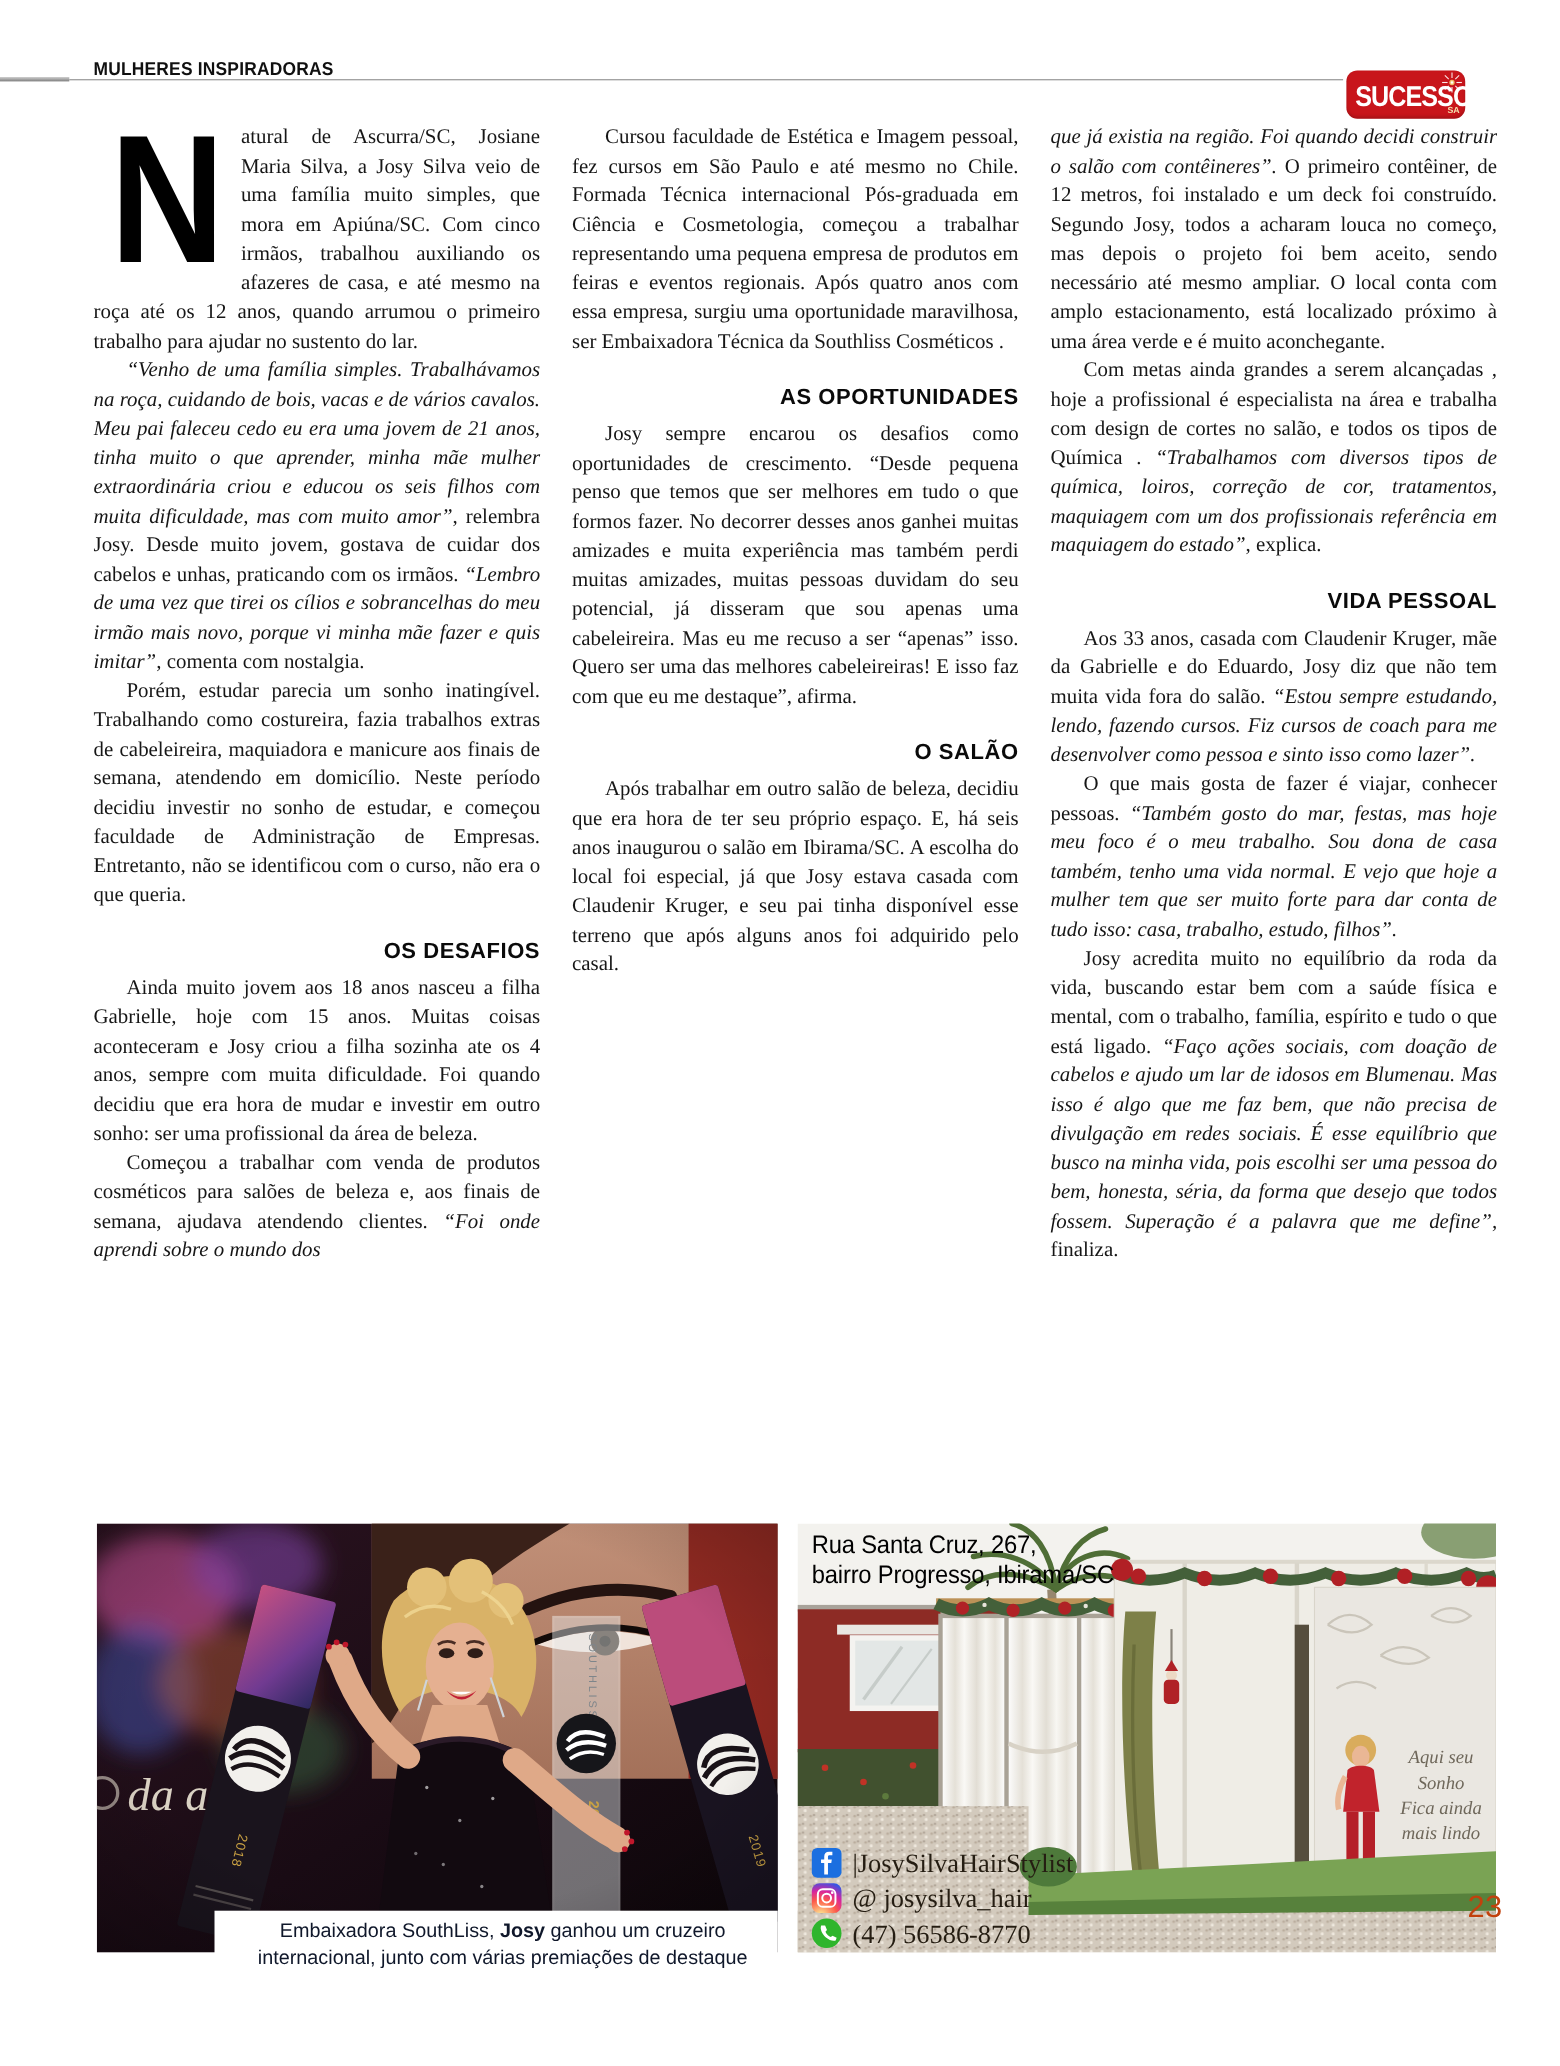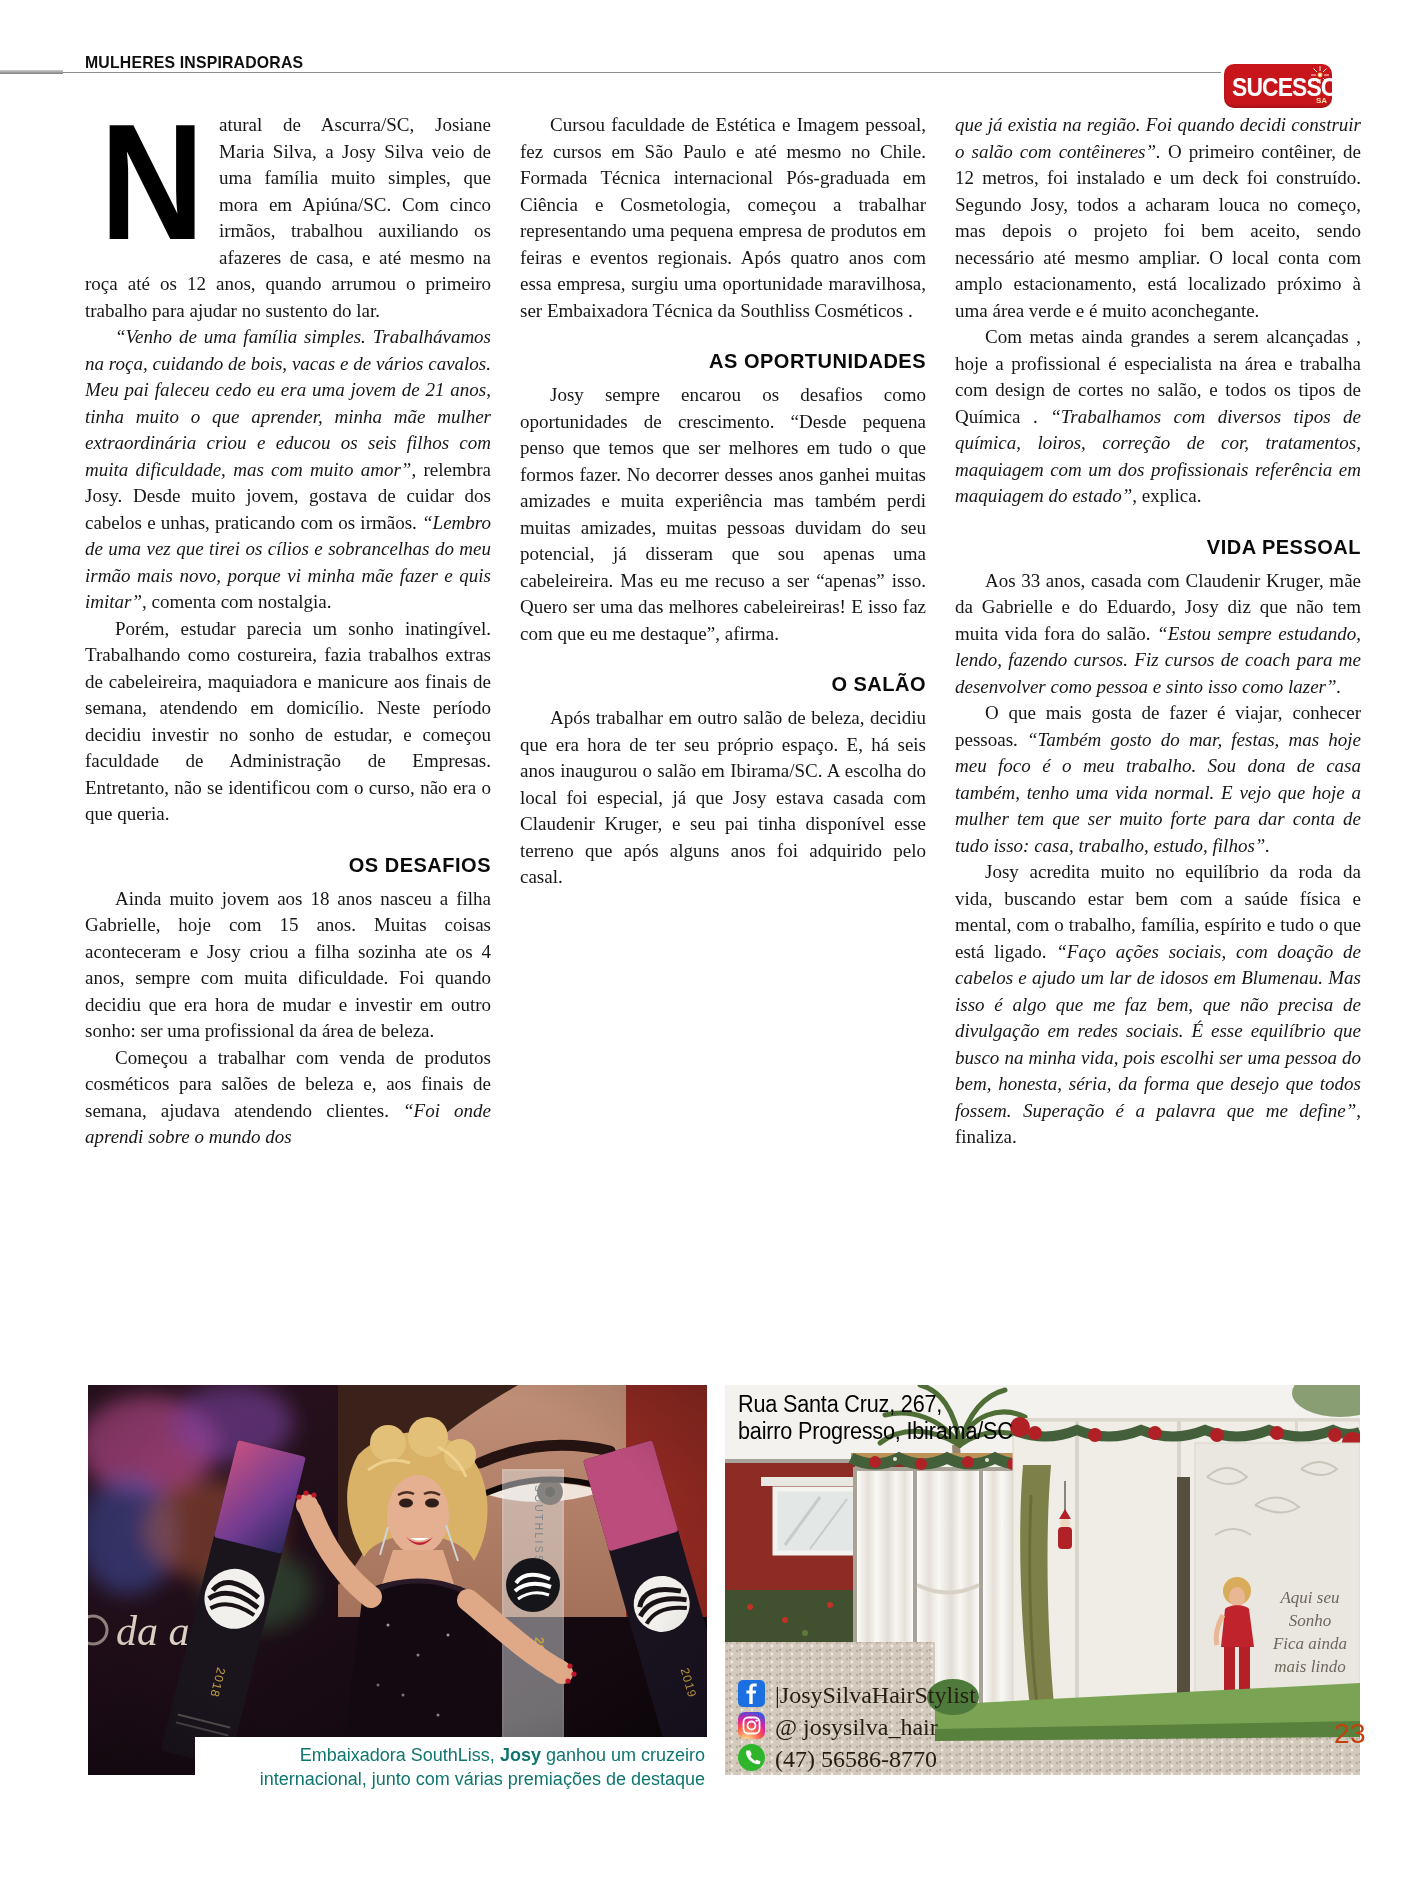--- a/index.html
+++ b/index.html
@@ -31,21 +31,21 @@
   .dropcap{float:left;width:104px;height:130px;margin:5px 15px 0 15px;color:#000;
            font:700 166px/129px "Liberation Sans",sans-serif;transform:scaleX(.87);transform-origin:left top}
 
   
   figure.photo{position:absolute;overflow:visible}
   .photo-left{left:88px;top:1385px;width:619px;height:390px}
   .photo-right{left:725px;top:1385px;width:635px;height:390px}
   figure.photo>svg{display:block}
 
   .caption{position:absolute;left:107px;right:0;bottom:-20px;height:58px;background:#fff;
-           padding:6px 2px 0 14px;text-align:right;font:18px/1.35 "Liberation Sans",sans-serif;color:#0f766e}
+           padding:6px 2px 0 14px;text-align:center;font:18px/1.35 "Liberation Sans",sans-serif;color:#0f172a}
 
   .address{position:absolute;left:13px;top:6px;font:23px/1.16 "Liberation Sans",sans-serif;color:#000;
            letter-spacing:-.2px;transform:scaleX(.94);transform-origin:left top;white-space:nowrap}
 
   .social{position:absolute;left:13px;bottom:4px;display:flex;flex-direction:column;gap:5px}
   .social-row{display:flex;align-items:flex-end;gap:10px;height:27px}
   .icon{width:27px;height:27px;flex:0 0 27px;display:flex;align-items:center;justify-content:center}
   .icon-fb{background:#1b6fe0;border-radius:5px}
   .icon-ig{background:radial-gradient(circle at 30% 110%,#fdf497 0%,#fd5949 42%,#d6249f 65%,#285aeb 92%);border-radius:7px}
   .icon-wa{background:#2eb52c;border-radius:50%}

